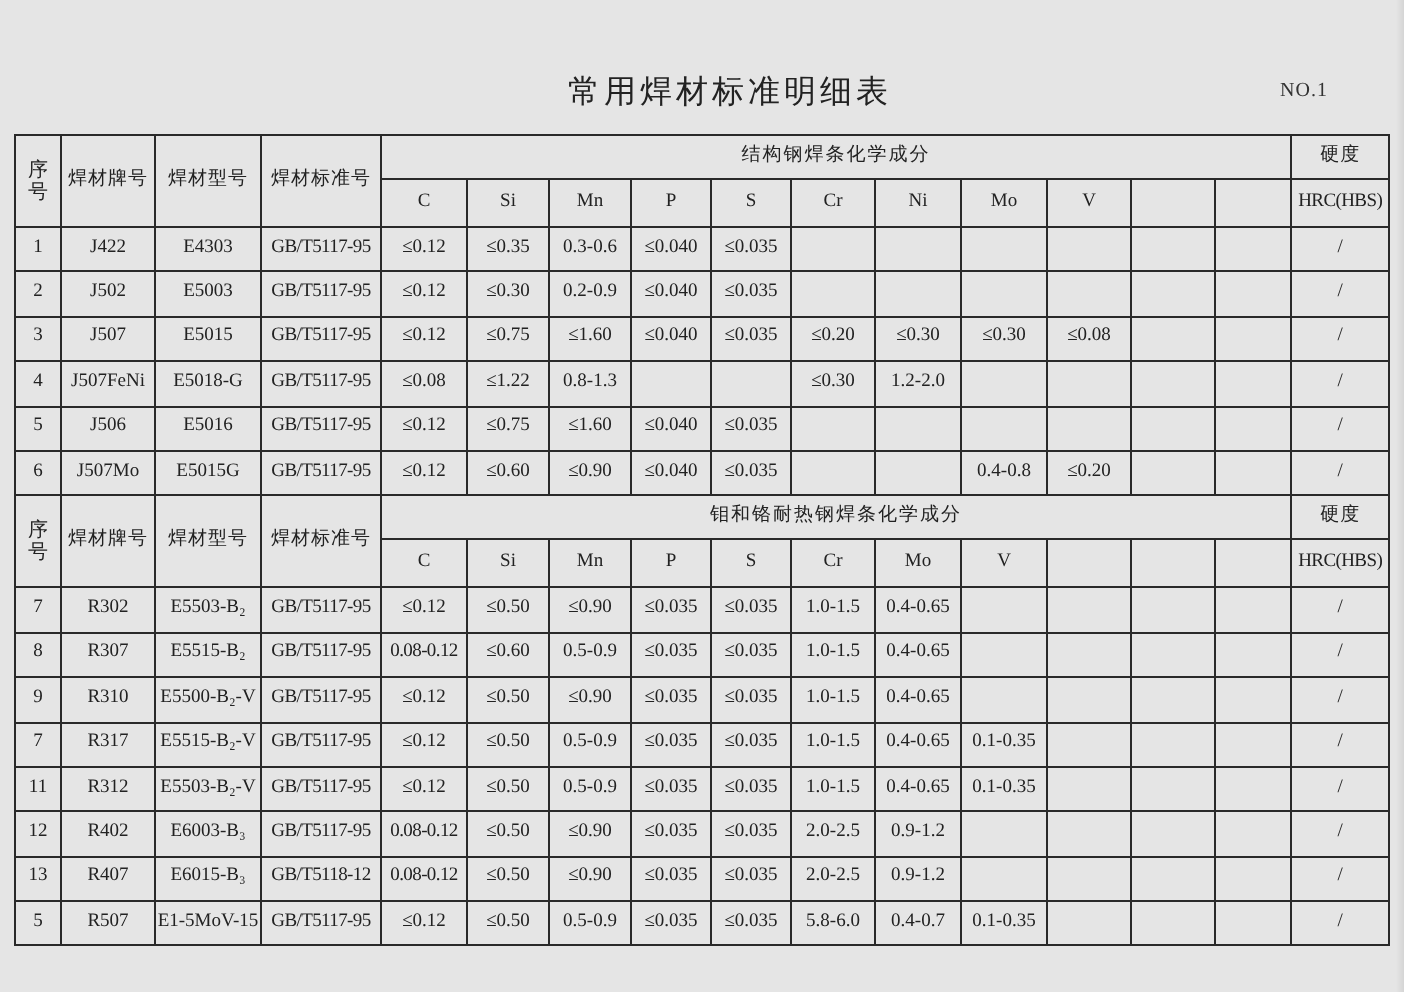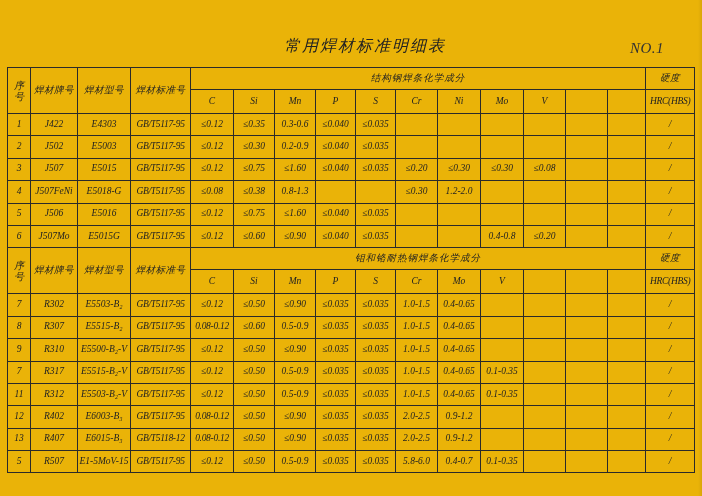--- a/index.html
+++ b/index.html
@@ -1,32 +1,32 @@
 <!DOCTYPE html>
 <html><head>
 <meta charset="utf-8">
 <style>
   html,body{margin:0;padding:0;}
   body{
     width:702px;height:496px;background:#ffffff;
     font-family:"Liberation Serif","DejaVu Serif",serif;
     color:#1c1c1c;position:relative;overflow:hidden;
   }
-  .page{position:absolute;inset:0;background:#eab308;font-style:italic;}
+  .page{position:absolute;inset:0;background:#e5e5e5;}
   .page::after{ 
     content:"";position:absolute;top:0;right:0;width:4px;height:100%;
     background:linear-gradient(to right,rgba(0,0,0,0),rgba(0,0,0,0.07));
   }
   .title{
     position:absolute;top:36px;left:0;width:702px;text-align:center;
     font-size:16px;letter-spacing:2px;color:#222;transform:translateX(14px);
     font-weight:normal;
   }
   .page-no{
-    position:absolute;top:40px;right:38px;font-size:15px;color:#333;
+    position:absolute;top:40px;right:38px;font-size:10px;color:#333;
     letter-spacing:0.5px;
   }
   table.main{
     position:absolute;left:7px;top:67px;
     border-collapse:collapse;table-layout:fixed;width:687px;
   }
   table.main td{
     border:1px solid #2a2a2a;
     padding:0;margin:0;text-align:center;vertical-align:middle;
     font-size:9.5px;line-height:1.05;color:#222;
@@ -147,21 +147,21 @@
           <td></td>
           <td></td>
           <td class="hard">/</td>
         </tr>
         <tr class="data-row">
           <td>4</td>
           <td>J507FeNi</td>
           <td>E5018-G</td>
           <td class="std">GB/T5117-95</td>
           <td>≤0.08</td>
-          <td>≤0.38</td>
+          <td>≤1.22</td>
           <td>0.8-1.3</td>
           <td></td>
           <td></td>
           <td>≤0.30</td>
           <td>1.2-2.0</td>
           <td></td>
           <td></td>
           <td></td>
           <td></td>
           <td class="hard">/</td>

